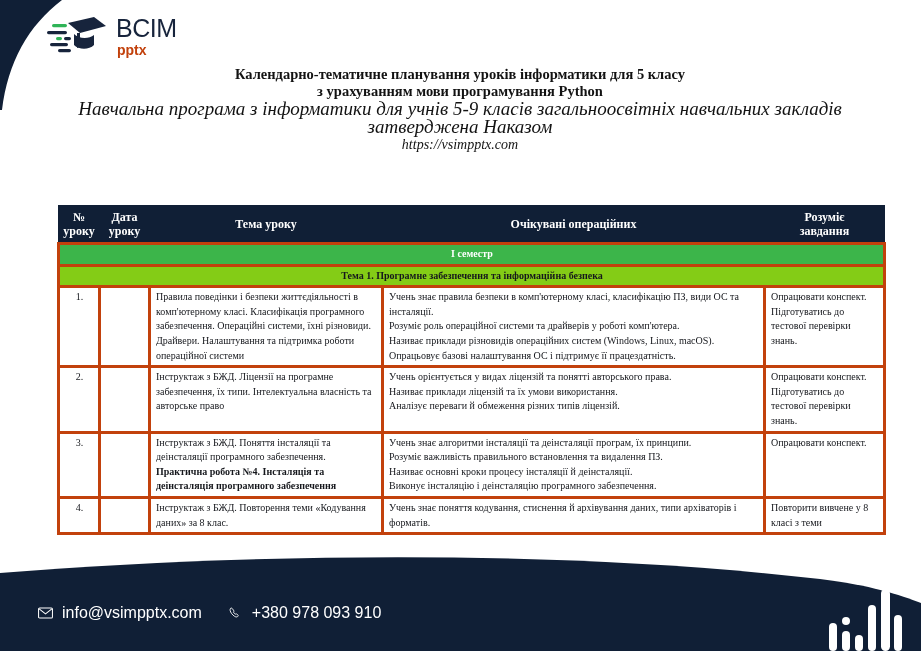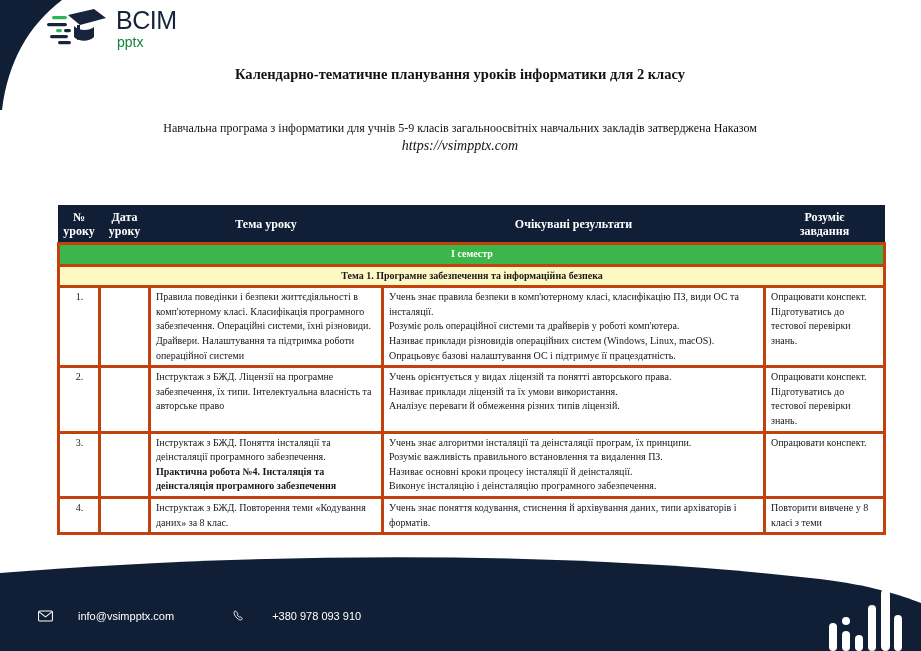--- a/index.html
+++ b/index.html
@@ -31,21 +31,21 @@
     bottom: 0;
     width: 921px;
     height: 100px;
     pointer-events: none;
   }
 
   
   #logo-block {
     position: absolute;
     left: 46px;
-    top: 6px;
+    top: 14px;
     display: flex;
     align-items: center;
     gap: 8px;
   }
   #logo-mark { width: 62px; height: 44px; display:block; }
   #logo-word {
     font-family: "Liberation Sans", sans-serif;
     line-height: 1;
     color: #17243c;
   }
@@ -54,22 +54,22 @@
     font-size: 25px;
     letter-spacing: -0.5px;
     font-weight: 400;
     color: #17243c;
   }
   #logo-word .logo-sub {
     display: block;
     font-size: 14px;
     margin-top: 2px;
     margin-left: 1px;
-    color: #15803d;
-    font-weight: 400;
+    color: #c2410c;
+    font-weight: 700;
   }
 
   
   #title-block {
     position: absolute;
     left: 60px;
     top: 66px;
     width: 800px;
     text-align: center;
     color: #121212;
@@ -78,23 +78,23 @@
     font-weight: bold;
     font-size: 14.5px;
     line-height: 17px;
   }
   #title-block .t-ital {
     font-style: italic;
     font-size: 14.5px;
     line-height: 17px;
   }
   #title-block .t-ital-wide {
-    font-size: 12px;
+    font-style: italic;
+    font-size: 19px;
     line-height: 18px;
-    margin-top: 36px;
   }
   #title-block .t-url {
     font-style: italic;
     font-size: 14px;
     line-height: 18px;
   }
 
   
   #ktp-table {
     position: absolute;
@@ -130,38 +130,38 @@
     font-weight: bold;
     font-size: 11.6px;
     padding: 2px;
     border: 1px solid #2f9c3e;
   }
   tr.band-topic td {
     text-align: center;
     font-weight: bold;
     font-size: 11.6px;
     padding: 2px;
-    background: #fef9c3;
+    background: #84cc16;
   }
   td.c-num   { text-align: center; }
   td.c-date  { text-align: center; }
   .cell-line { display: block; }
   .b { font-weight: bold; }
 
   
   #footer-contacts {
     position: absolute;
     left: 38px;
     bottom: 29px;
     display: flex;
     align-items: center;
-    gap: 25px;
+    gap: 9px;
     color: #ffffff;
     font-family: "Liberation Sans", sans-serif;
-    font-size: 11px;
+    font-size: 16px;
     z-index: 5;
   }
   #footer-contacts .sep { display: inline-block; width: 8px; }
   .f-ico { display: inline-block; width: 15px; height: 12px; }
 
   
   #deco-bars { position: absolute; right: 16px; bottom: 0; width: 78px; height: 72px; z-index: 6; }
 </style>
 </head>
 <body>
@@ -182,21 +182,22 @@
     <rect x="4" y="29" width="18" height="3.2" rx="1.6" fill="#17243c"></rect>
     <rect x="12" y="35" width="13" height="3.2" rx="1.6" fill="#17243c"></rect>
   </svg>
   <span id="logo-word">
     <span class="logo-main">BCIM</span>
     <span class="logo-sub">pptx</span>
   </span>
 </div>
 
 <div id="title-block">
-  <div class="t-bold">Календарно-тематичне планування уроків інформатики для 2 класу</div>
+  <div class="t-bold">Календарно-тематичне планування уроків інформатики для 5 класу</div>
+  <div class="t-bold">з урахуванням мови програмування Python</div>
   <div class="t-ital-wide">Навчальна програма з інформатики для учнів 5-9 класів загальноосвітніх навчальних закладів затверджена Наказом</div>
   <div class="t-url">https://vsimpptx.com</div>
 </div>
 
 <table id="ktp-table">
   <colgroup>
     <col style="width:41px">
     <col style="width:50px">
     <col style="width:233px">
     <col style="width:382px">
@@ -206,21 +207,21 @@
     <tr>
       <th>
         <span class="cell-line">№</span>
         <span class="cell-line">уроку</span>
       </th>
       <th>
         <span class="cell-line">Дата</span>
         <span class="cell-line">уроку</span>
       </th>
       <th>Тема уроку</th>
-      <th>Очікувані результати</th>
+      <th>Очікувані операційних</th>
       <th>
         <span class="cell-line">Розуміє</span>
         <span class="cell-line">завдання</span>
       </th>
     </tr>
   </thead>
   <tbody id="tbody">
       <tr class="band-semester">
         <td colspan="5">І семестр</td>
       </tr>

